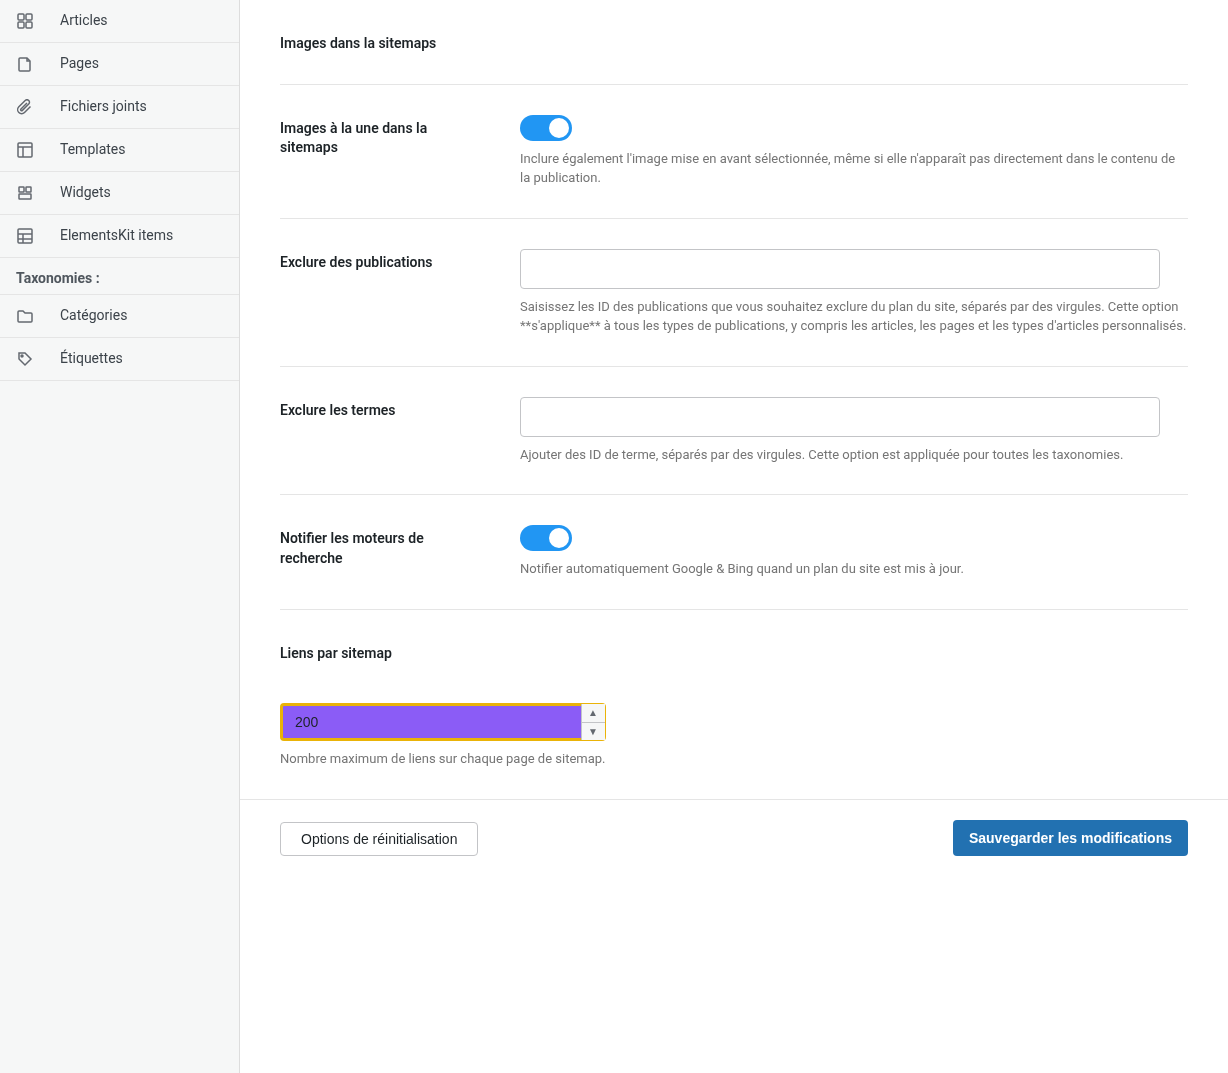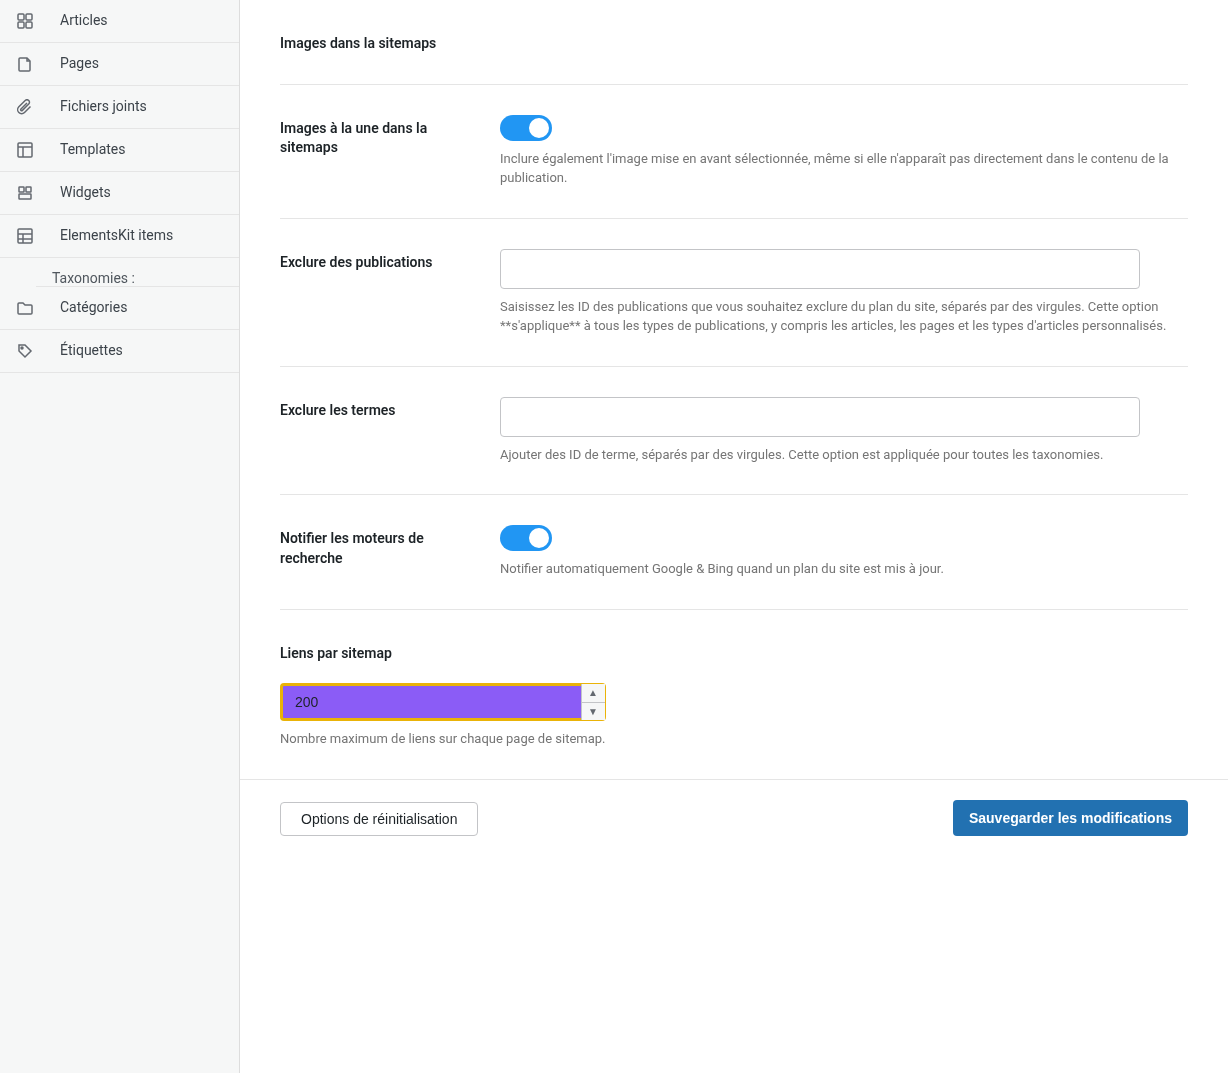--- a/index.html
+++ b/index.html
@@ -24,26 +24,25 @@
       display: flex;
       align-items: flex-start;
       padding: 12px 16px;
       border-bottom: 1px solid #e5e5e5;
       cursor: pointer;
       color: #3c434a;
       gap: 26px;
       font-size: 14px;
     }
     .sidebar-item.section-header {
-      font-weight: 400;
+      font-weight: 700;
       background: #f6f7f7;
       cursor: default;
       color: #50575e;
-      padding: 12px 16px 0;
-      margin-left: 36px;
+      padding: 12px 16px 8px;
     }
     .sidebar-icon {
       width: 18px;
       height: 18px;
       flex-shrink: 0;
       display: flex;
       align-items: center;
       justify-content: center;
       color: #646970;
     }
@@ -57,21 +56,21 @@
 
     .settings-area {
       padding: 0 40px;
     }
 
     .setting-row {
       display: flex;
       align-items: flex-start;
       padding: 30px 0;
       border-bottom: 1px solid #e5e5e5;
-      gap: 20px;
+      gap: 40px;
     }
     .setting-row:last-of-type {
       border-bottom: none;
       flex-direction: column;
     }
 
     .setting-label {
       width: 200px;
       min-width: 200px;
       font-weight: 600;

